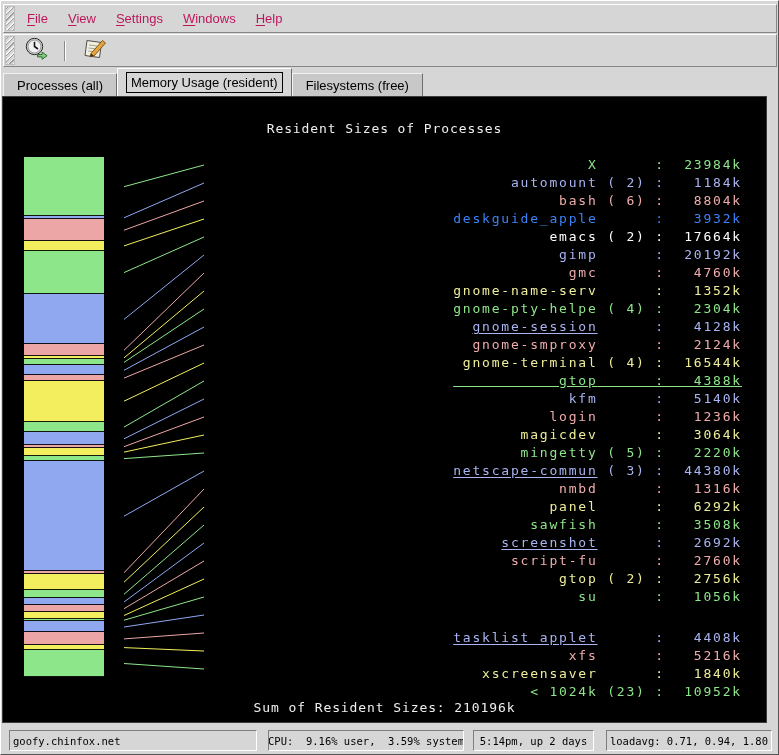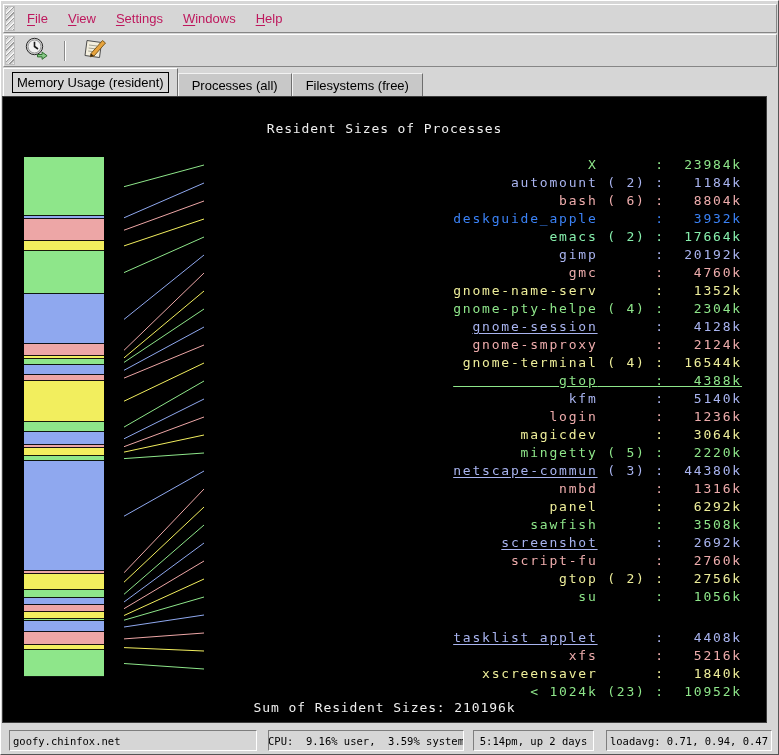--- a/index.html
+++ b/index.html
@@ -133,25 +133,25 @@
           <path d="M7 4.5 L21.5 6.5 L19.5 21.5 L5 19.5 Z" fill="#f3eedd" stroke="#4d4d4d"></path>
           <path d="M9 9 l8 1 M8.6 12 l8 1 M8.2 15 l8 1" stroke="#9a9a8a" stroke-width="0.9" fill="none"></path>
           <path d="M11 17.5 L22.5 4.5 L25.5 7 L14 20 L10.3 20.8 Z" fill="#e7a33c" stroke="#7c591d"></path>
           <path d="M11 17.5 L14 20 L10.3 20.8 Z" fill="#3b2b12"></path>
         </svg>
       </span>
     </div>
   </div>
 
   <div class="tabstrip">
+    <div class="tab">
+      <span class="tab-label">Processes (all)</span>
+    </div>
     <div class="tab selected">
       <span class="tab-label">Memory Usage (resident)</span>
-    </div>
-    <div class="tab">
-      <span class="tab-label">Processes (all)</span>
     </div>
     <div class="tab">
       <span class="tab-label">Filesystems (free)</span>
     </div>
   </div>
 
   <div class="canvas">
     <div class="chart-title">Resident Sizes of Processes</div>
     <div class="membar">
         <div class="seg dots" style="height: 59.3336px; background: rgb(142, 230, 138);"></div>
@@ -213,21 +213,21 @@
         <line x1="0" y1="530.0" x2="80" y2="518" stroke="#8fa8ef" stroke-width="1"></line>
         <line x1="0" y1="541.9" x2="80" y2="536" stroke="#eda6a6" stroke-width="1"></line>
         <line x1="0" y1="550.6" x2="80" y2="554" stroke="#f2ee5e" stroke-width="1"></line>
         <line x1="0" y1="566.5" x2="80" y2="572" stroke="#8ee68a" stroke-width="1"></line>
       </svg>
     <div class="proclist" id="proclist">
         <div class="proc-row" style="color: rgb(142, 230, 138);">              <span>X</span>      :  23984k</div>
         <div class="proc-row" style="color: rgb(169, 180, 240);">      <span>automount</span> ( 2) :   1184k</div>
         <div class="proc-row" style="color: rgb(238, 172, 172);">           <span>bash</span> ( 6) :   8804k</div>
         <div class="proc-row" style="color: #3b82f6;"><span>deskguide_apple</span>      :   3932k</div>
-        <div class="proc-row" style="color: #86efac;">          <span>emacs</span> ( 2) :  17664k</div>
+        <div class="proc-row" style="color: #ffffff;">          <span>emacs</span> ( 2) :  17664k</div>
         <div class="proc-row" style="color: rgb(169, 180, 240);">           <span>gimp</span>      :  20192k</div>
         <div class="proc-row" style="color: rgb(238, 172, 172);">            <span>gmc</span>      :   4760k</div>
         <div class="proc-row" style="color: rgb(238, 238, 154);"><span>gnome-name-serv</span>      :   1352k</div>
         <div class="proc-row" style="color: rgb(142, 230, 138);"><span>gnome-pty-helpe</span> ( 4) :   2304k</div>
         <div class="proc-row" style="color: rgb(169, 180, 240);">  <span class="ul">gnome-session</span>      :   4128k</div>
         <div class="proc-row" style="color: rgb(238, 172, 172);">  <span>gnome-smproxy</span>      :   2124k</div>
         <div class="proc-row" style="color: rgb(238, 238, 154);"> <span>gnome-terminal</span> ( 4) :  16544k</div>
         <div class="proc-row" style="color: rgb(142, 230, 138); text-decoration: underline;">           <span>gtop</span>      :   4388k</div>
         <div class="proc-row" style="color: rgb(169, 180, 240);">            <span>kfm</span>      :   5140k</div>
         <div class="proc-row" style="color: rgb(238, 172, 172);">          <span>login</span>      :   1236k</div>
@@ -246,16 +246,16 @@
         <div class="proc-row" style="color: rgb(238, 238, 154);">   <span>xscreensaver</span>      :   1840k</div>
         <div class="proc-row" style="color: rgb(142, 230, 138);">        <span>&lt; 1024k</span> (23) :  10952k</div>
       </div>
     <div class="sum-line">Sum of Resident Sizes: 210196k</div>
   </div>
 
   <div class="statusbar">
     <div class="status-panel status-host">goofy.chinfox.net</div>
     <div class="status-panel status-cpu">CPU:  9.16% user,  3.59% system</div>
     <div class="status-panel status-time">5:14pm, up 2 days</div>
-    <div class="status-panel status-loadavg">loadavg: 0.71, 0.94, 0.47</div>
+    <div class="status-panel status-loadavg">loadavg: 0.71, 0.94, 1.80</div>
   </div>
 
 </div>
 
 </body></html>

